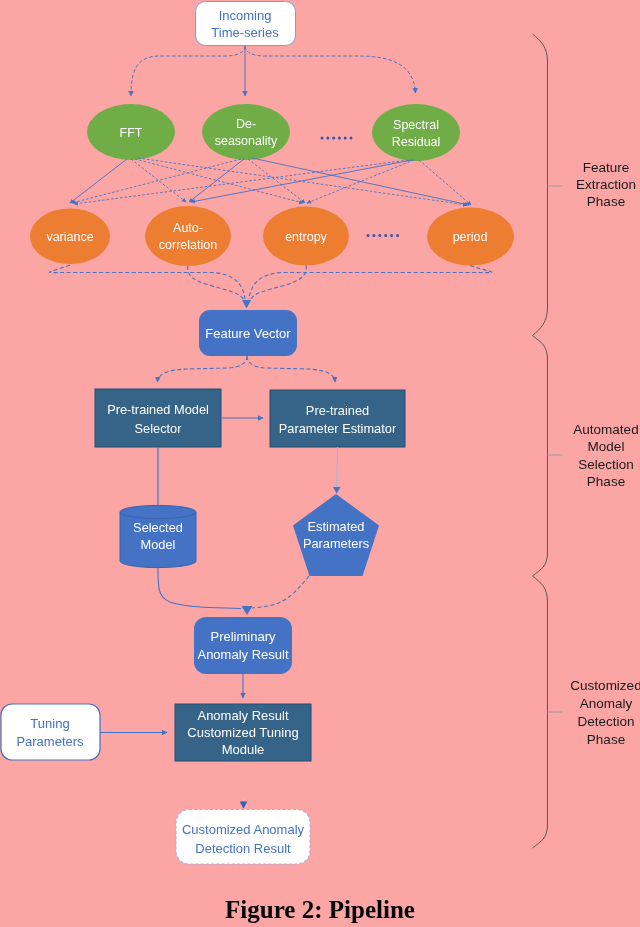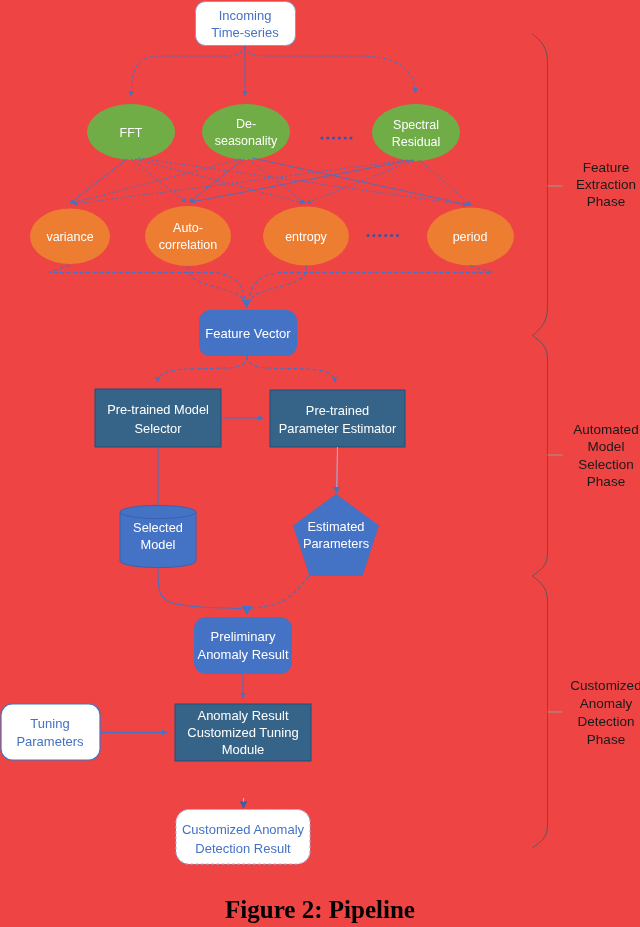--- a/index.html
+++ b/index.html
@@ -1,16 +1,16 @@
 <!DOCTYPE html>
 <html><head>
 <meta charset="utf-8">
 <style>
   html,body{margin:0;padding:0;background:#ffffff;}
-  #page{width:640px;height:927px;position:relative;background:#ef4444;overflow:hidden;}
+  #page{width:640px;height:927px;position:relative;background:#fca5a5;overflow:hidden;}
   svg{display:block;}
   text{font-family:"Liberation Sans",sans-serif;}
   .cap{font-family:"Liberation Serif",serif;font-weight:bold;}
 </style>
 </head>
 <body>
 <div id="page">
 <svg width="640" height="927" viewBox="0 0 640 927" xmlns="http://www.w3.org/2000/svg">
 <defs>
   <marker id="ar" markerWidth="7" markerHeight="7" refX="4" refY="2.25" orient="auto" markerUnits="userSpaceOnUse">

